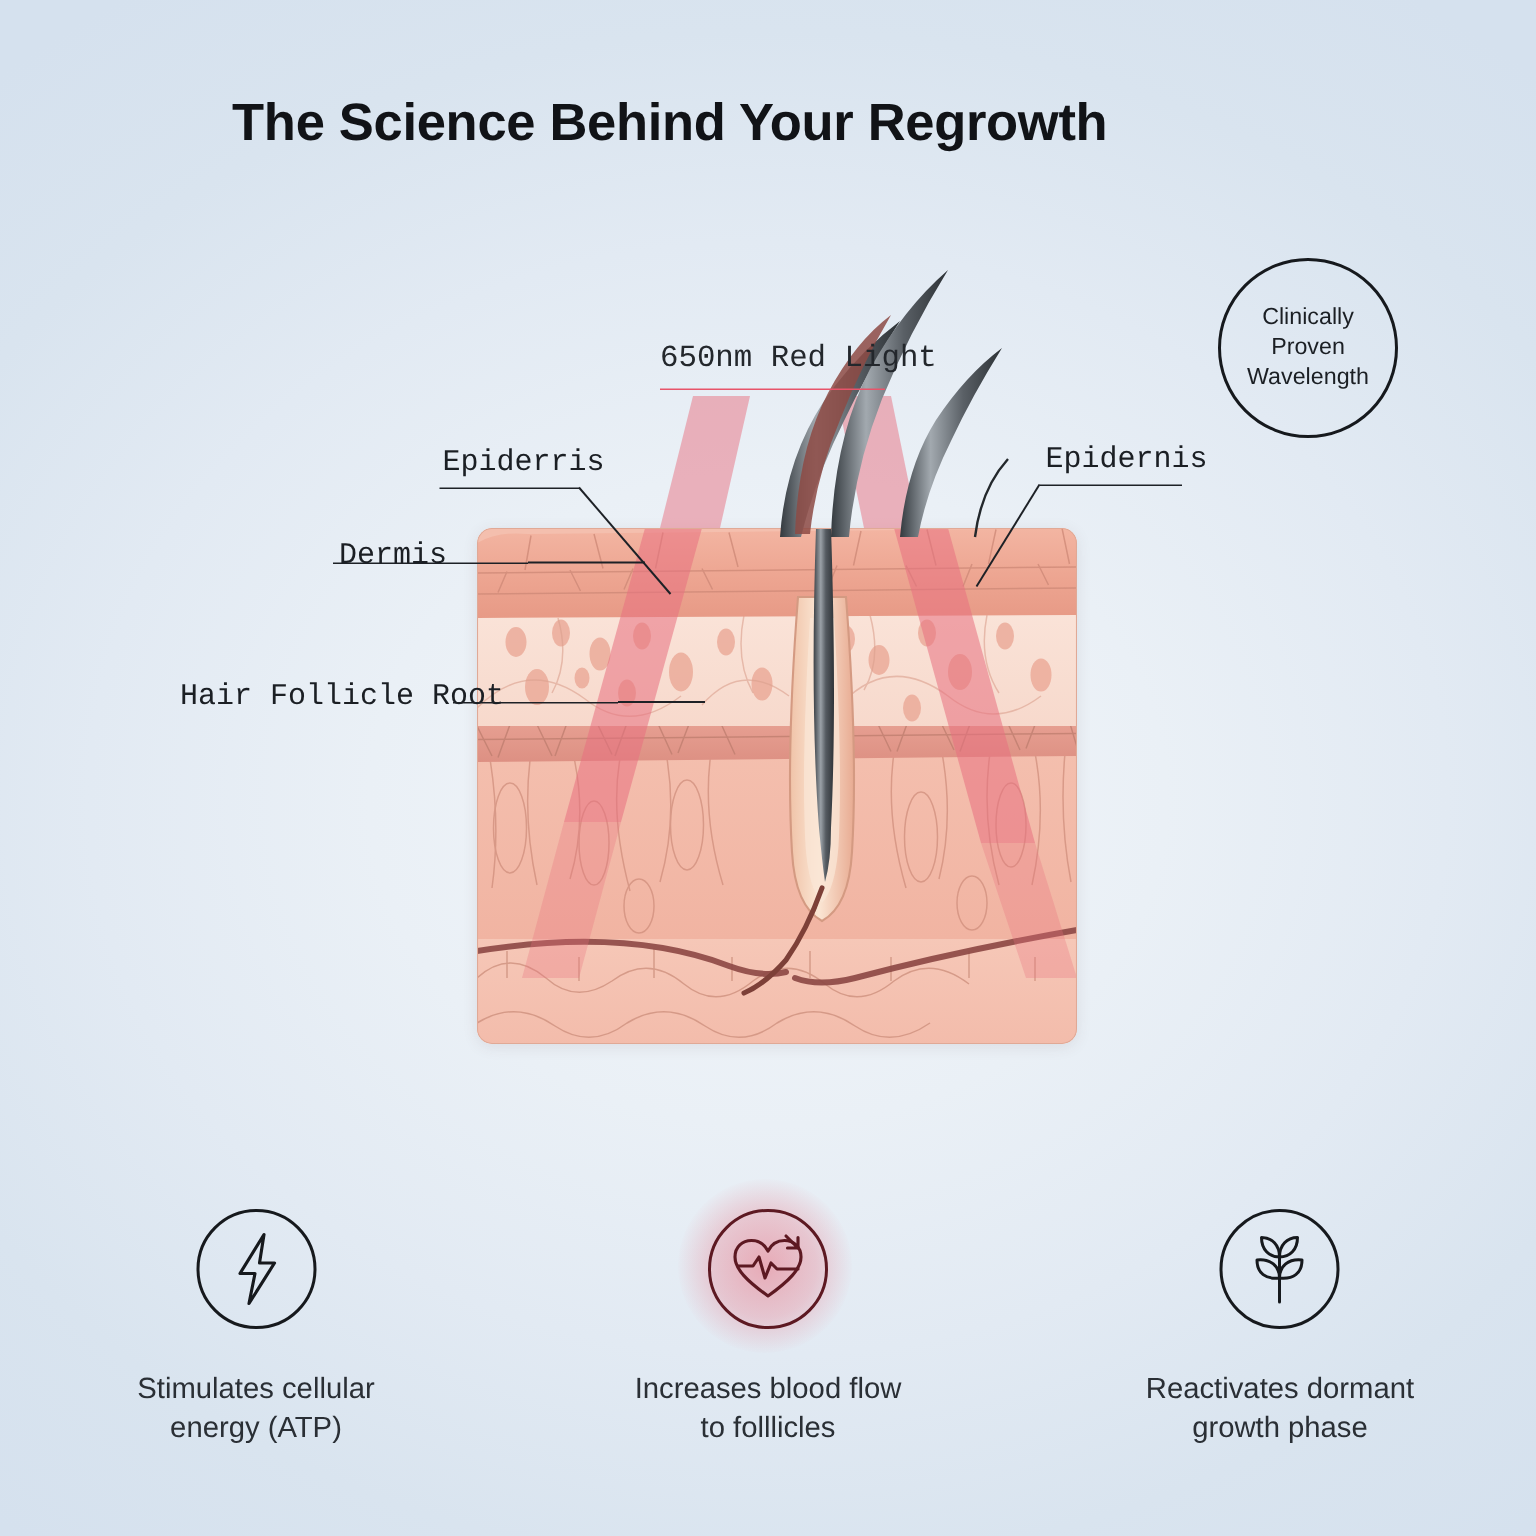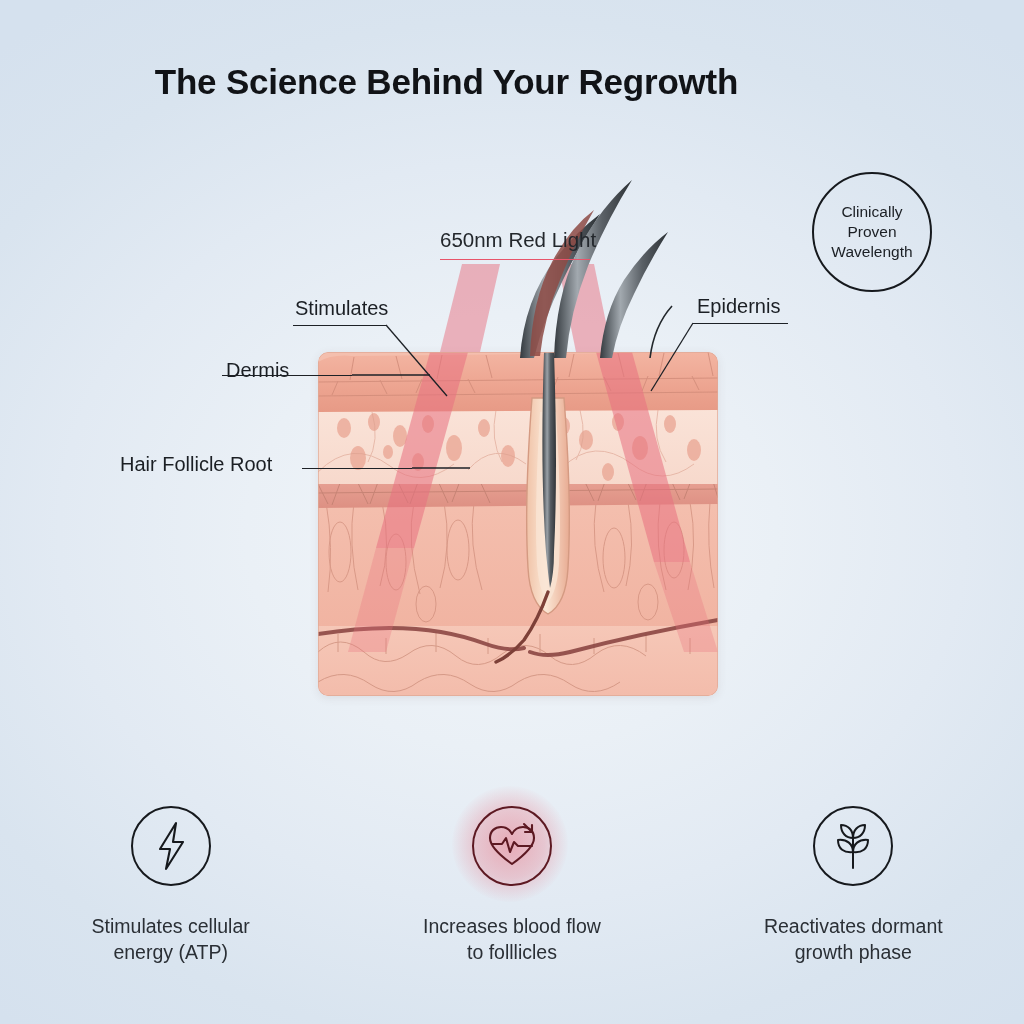--- a/index.html
+++ b/index.html
@@ -31,20 +31,21 @@
     color: #111317;
     letter-spacing: -0.2px;
   }
 
   
   .lbl {
     position: absolute;
     font-size: 20px;
     color: #1b1f24;
     white-space: nowrap;
+    font-family: Liberation Mono, monospace;
   }
   .lbl-rule {
     position: absolute;
     height: 0;
     border-top: 1.3px solid #1d2126;
   }
 
   #lbl-beam { left: 440px; top: 228px; font-size: 20.5px; color: #23272c; }
   #rule-beam {
     left: 440px; top: 259px; width: 150px;
@@ -302,21 +303,21 @@
       <path d="M554 358 Q556 292 580 246 Q602 206 632 180 Q606 222 588 266 Q570 312 566 358 Z" fill="url(#gHair2)"></path>
       <path d="M600 358 Q604 312 624 280 Q644 250 668 232 Q648 264 634 294 Q618 326 612 358 Z" fill="url(#gHair2)"></path>
       <path d="M530 356 Q532 300 552 262 Q570 228 594 210 Q574 244 560 280 Q544 318 540 356 Z" fill="#8d4a44" opacity=".85"></path>
       <path d="M650 358 Q654 326 672 306" stroke="#23282c" stroke-width="1.6" fill="none"></path>
     </g>
   </svg>
 
   <div class="lbl" id="lbl-beam">650nm Red Light</div>
   <div class="lbl-rule" id="rule-beam"></div>
 
-  <div class="lbl" id="lbl-epi-left">Stimulates</div>
+  <div class="lbl" id="lbl-epi-left">Epiderris</div>
   <div class="lbl-rule" id="rule-epi-left"></div>
 
   <div class="lbl" id="lbl-dermis">Dermis</div>
   <div class="lbl-rule" id="rule-dermis"></div>
 
   <div class="lbl" id="lbl-epi-right">Epidernis</div>
   <div class="lbl-rule" id="rule-epi-right"></div>
 
   <div class="lbl" id="lbl-follicle">Hair Follicle Root</div>
   <div class="lbl-rule" id="rule-follicle"></div>

